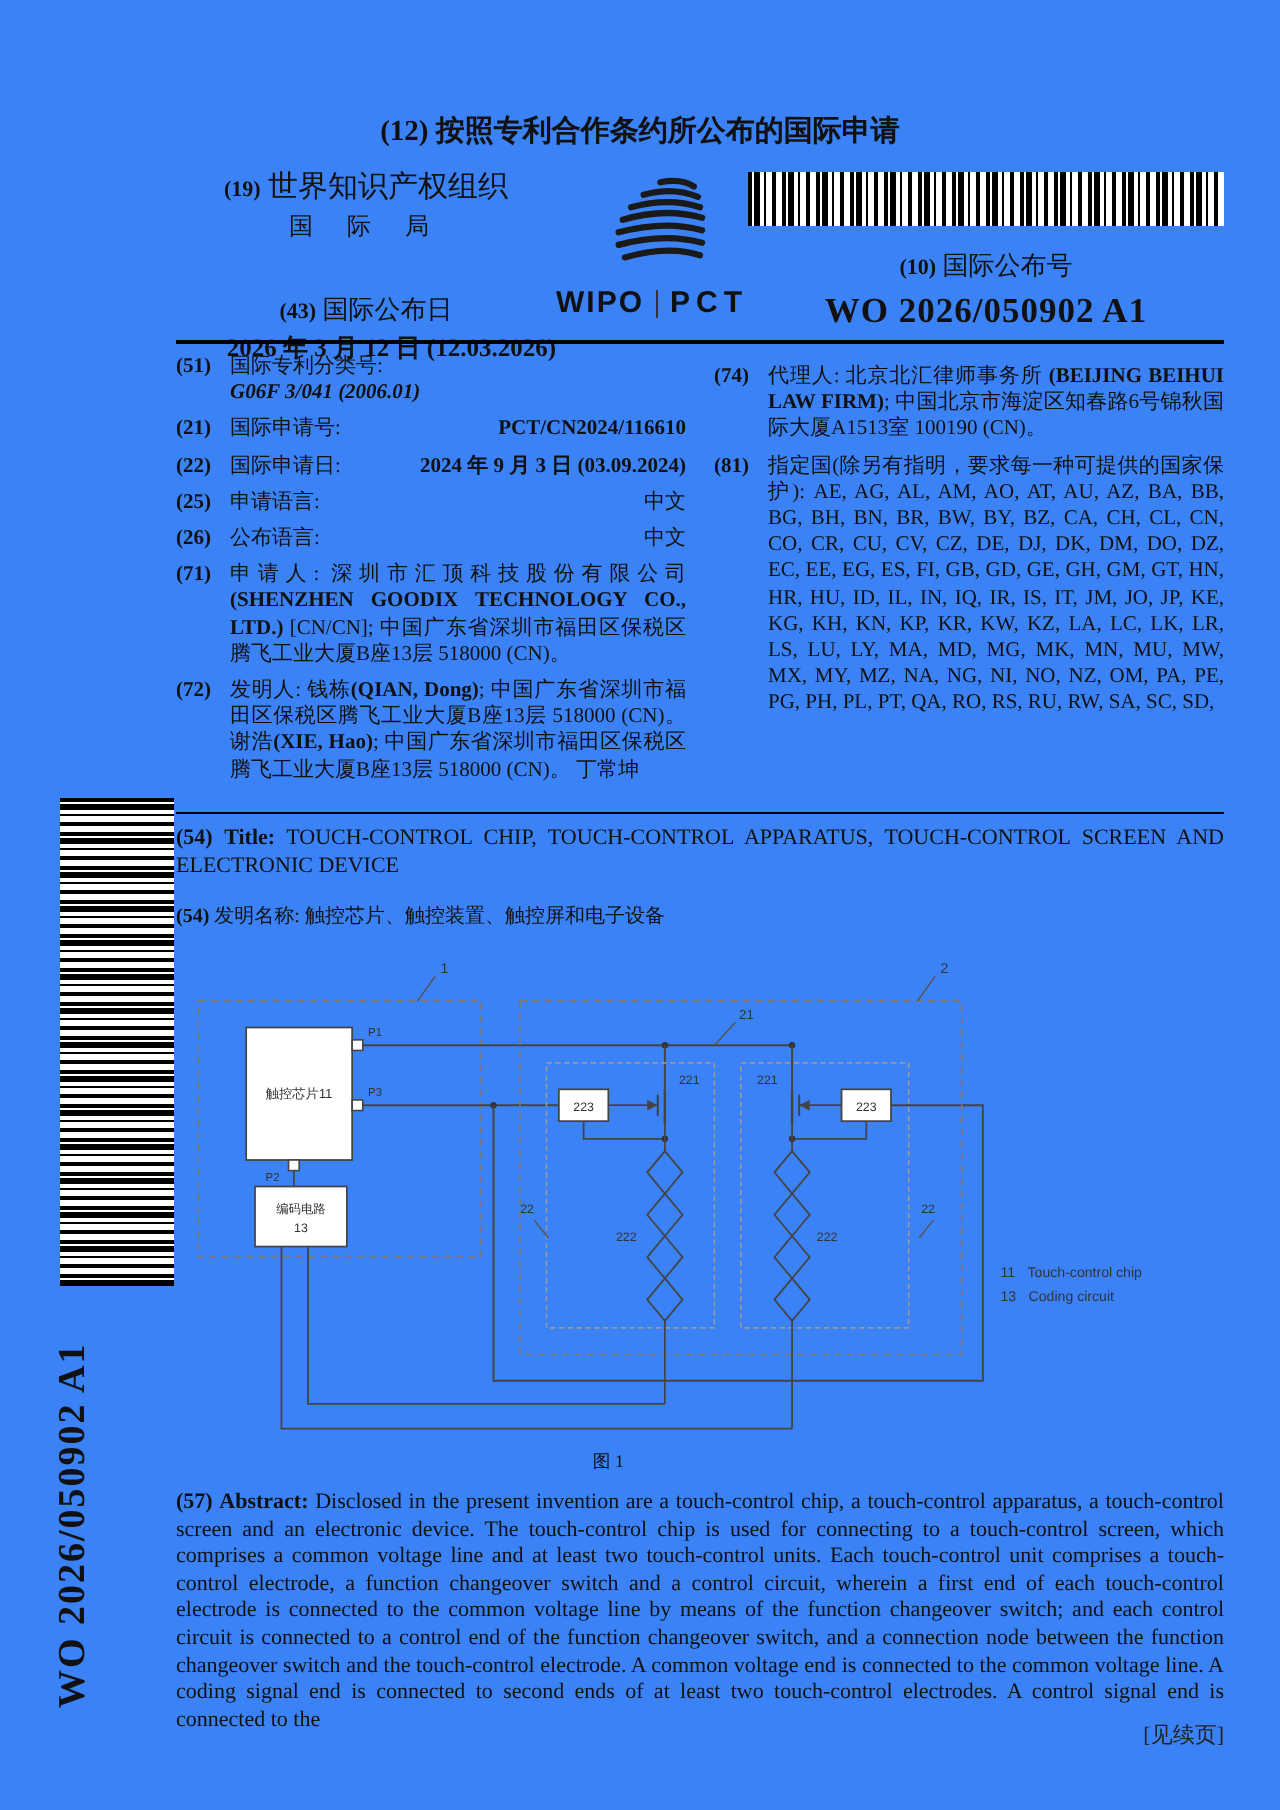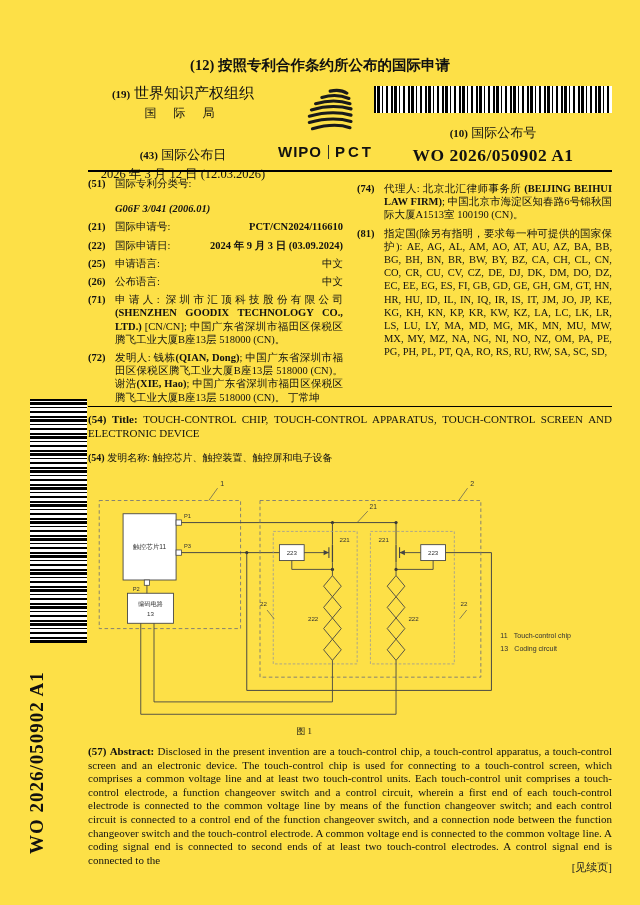--- a/index.html
+++ b/index.html
@@ -1,27 +1,27 @@
 <!DOCTYPE html>
 <html><head>
 <meta charset="utf-8">
 <style>
   html,body{margin:0;padding:0;background:#e8e8e8;}
-  .page{position:relative;width:640px;height:905px;background:#fde047;margin:0 auto;
+  .page{position:relative;width:640px;height:905px;background:#3b82f6;margin:0 auto;
         font-family:"Liberation Serif","DejaVu Serif",serif;color:#111;overflow:hidden;}
   .b, .bseg{font-weight:bold;}
   
   .kind-line{position:absolute;top:56px;left:0;width:640px;text-align:center;
              font-size:14.5px;font-weight:bold;}
   .header-row{position:absolute;left:88px;top:84px;width:524px;display:flex;}
   .h-left{width:226px;text-align:center;}
   .h-org1{font-size:15px;}
   .h-org2{font-size:12px;letter-spacing:7px;margin-top:2px;}
   .h-pd-label{font-size:13px;margin-top:24px;}
-  .h-pd-value{font-size:12.5px;font-weight:normal;margin-top:2px;}
+  .h-pd-value{font-size:12.5px;font-weight:bold;margin-top:2px;text-align:right;}
   .fieldnum{font-weight:bold;font-size:11px;}
   .h-center{width:108px;display:flex;flex-direction:column;align-items:center;padding-top:4px;}
   .wipo-pct{display:flex;align-items:center;gap:6px;margin-top:7px;font-family:"Liberation Sans","DejaVu Sans",sans-serif;}
   .wipo-pct .wipo{font-weight:bold;font-size:15px;letter-spacing:1px;}
   .wipo-pct .vbar{width:1px;height:14px;background:#333;}
   .wipo-pct .pct{font-weight:bold;font-size:15px;letter-spacing:3px;}
   .h-right{flex:1;text-align:center;}
   .barcode-top{width:238px;height:27px;margin:2px auto 0 auto;
     background:repeating-linear-gradient(90deg,#000 0 2px,#fff 2px 3px,#000 3px 6px,#fff 6px 8px,#000 8px 9px,#fff 9px 12px,#000 12px 14px,#fff 14px 17px);}
   .h-pn-label{font-size:13px;margin-top:11px;}
@@ -31,21 +31,21 @@
   
   .biblio{position:absolute;left:88px;top:177px;width:524px;display:flex;gap:14px;
           font-size:10.5px;line-height:13.2px;}
   .bcol{width:255px;}
   .brow{display:flex;margin-bottom:5px;}
   .bnum{width:27px;flex:none;font-weight:bold;font-size:10.5px;}
   .bbody{flex:1;text-align:justify;}
   .kv{display:flex;justify-content:space-between;}
   .kv .val{font-weight:bold;white-space:nowrap;}
   .kv .val-n{font-weight:normal;white-space:nowrap;}
-  .ipc{font-weight:bold;font-style:italic;margin-top:12px;}
+  .ipc{font-weight:bold;font-style:italic;}
   
   .title-block{position:absolute;left:88px;top:413px;width:524px;}
   .title-en{font-size:11px;line-height:13.8px;text-align:justify;}
   .title-cn{font-size:10px;margin-top:10px;}
   
   .figure-wrap{position:absolute;left:92px;top:474px;width:500px;}
   
   .abstract{position:absolute;left:88px;top:745px;width:524px;
             font-size:11px;line-height:13.6px;text-align:justify;}
   .footer-note{position:absolute;left:88px;top:860px;width:524px;text-align:right;font-size:11px;color:#222;}

